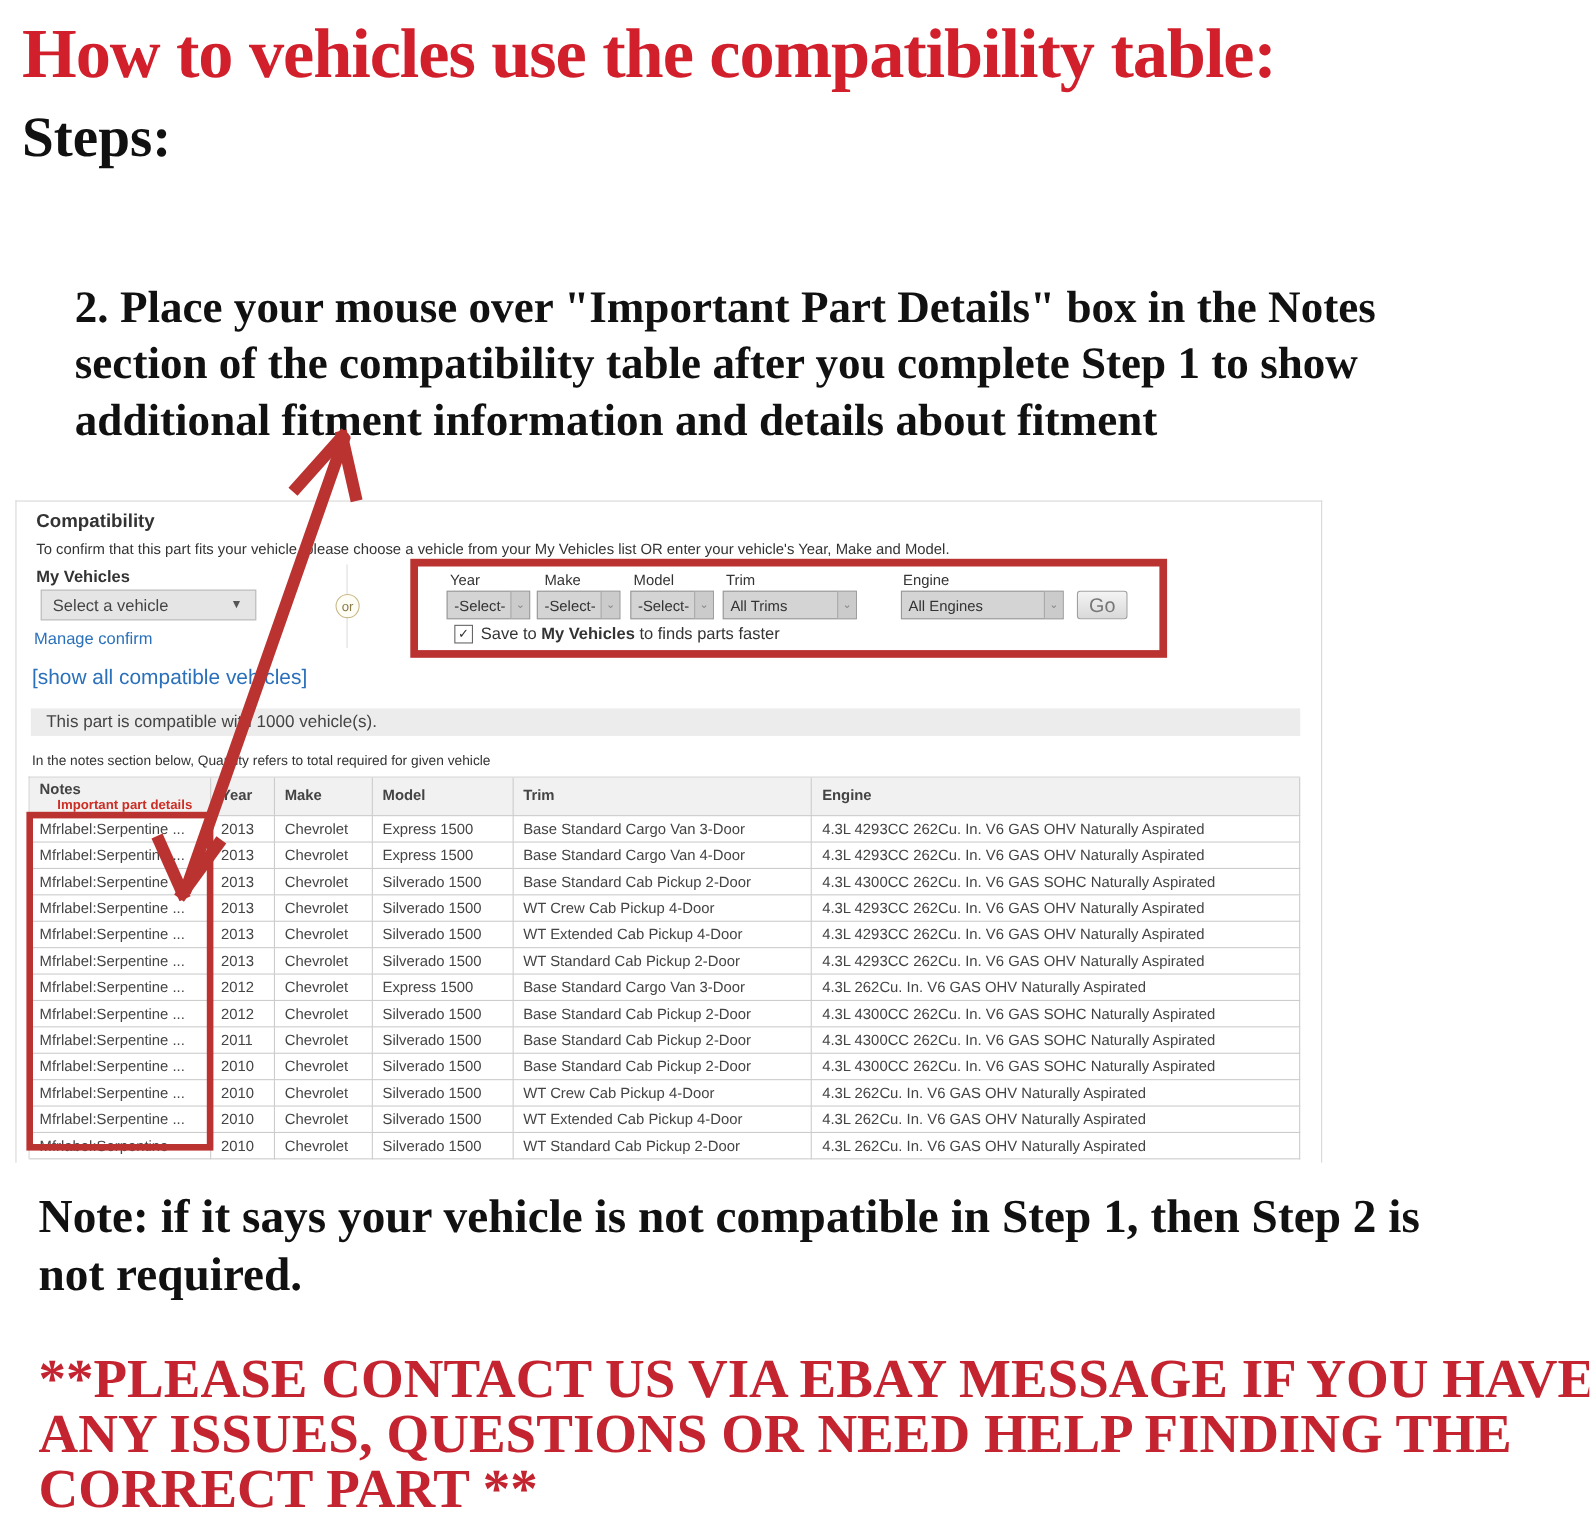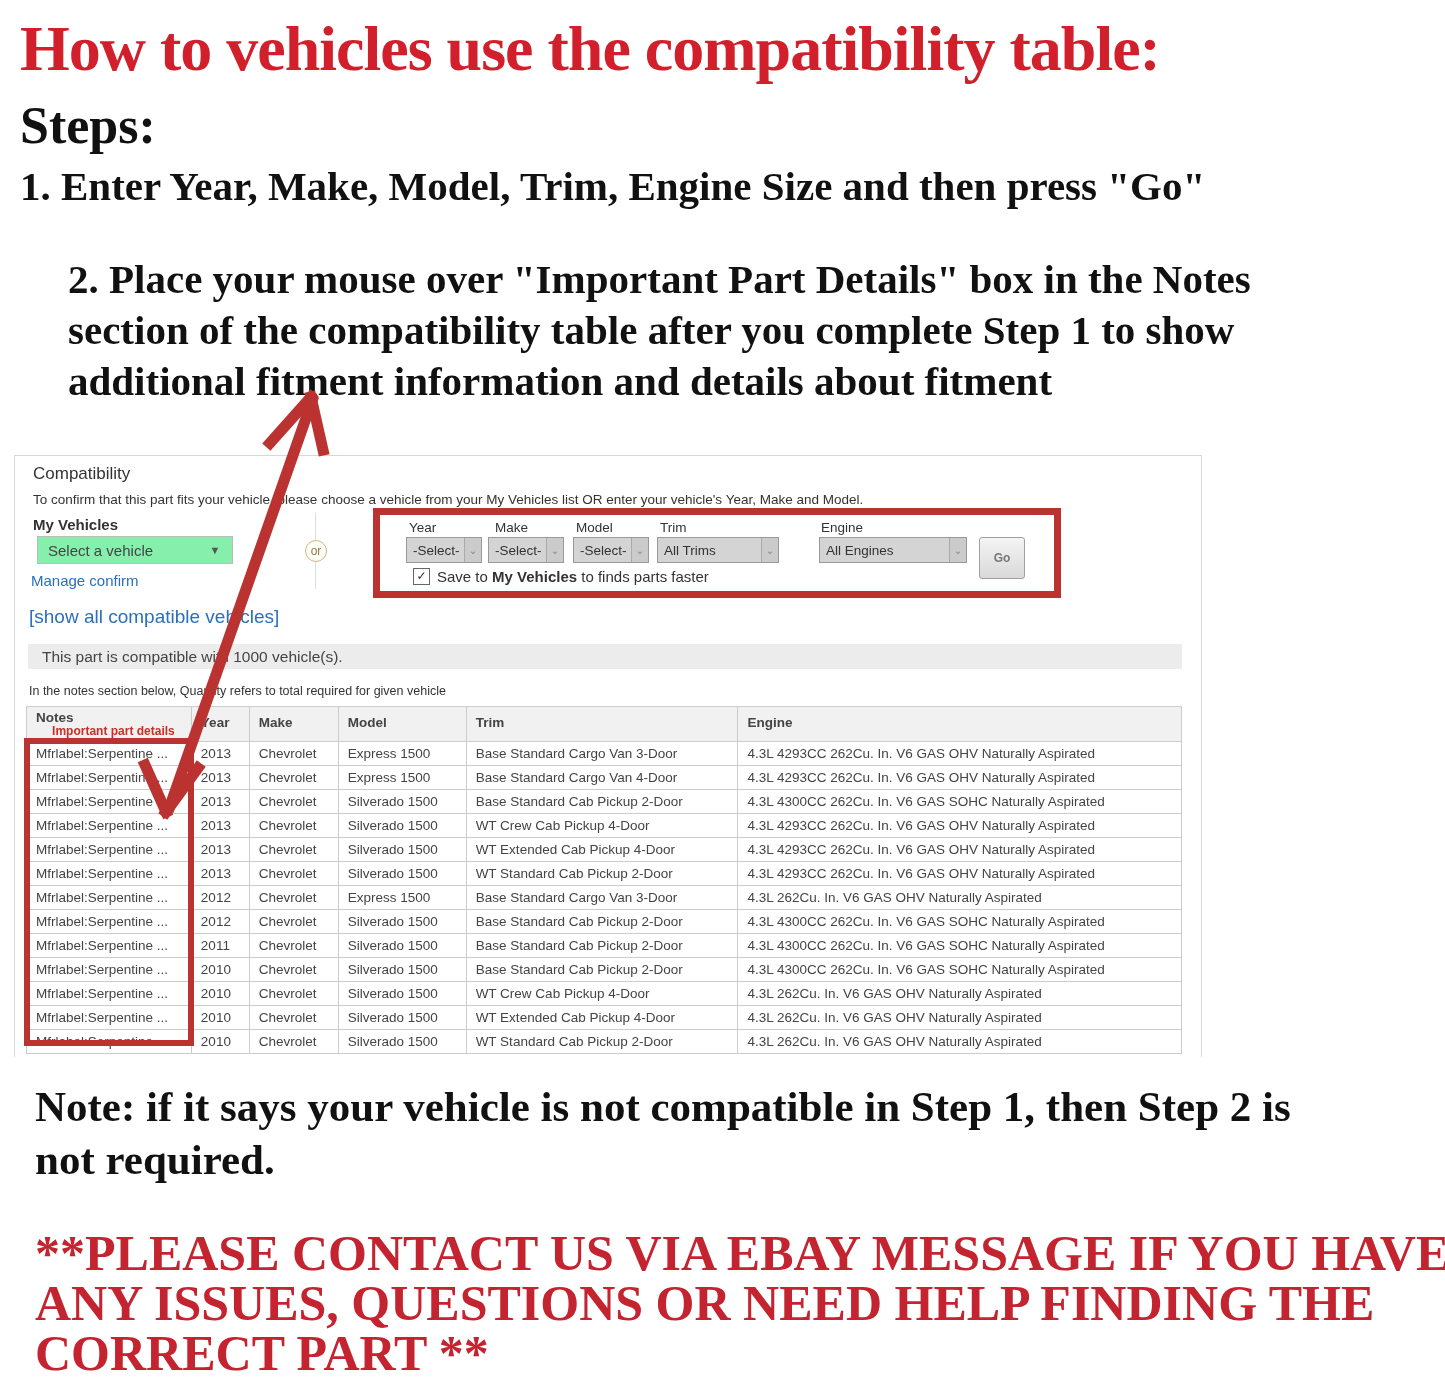--- a/index.html
+++ b/index.html
@@ -10,37 +10,37 @@
   .steps-heading{position:absolute;left:20px;top:96px;font-size:52px;font-weight:bold;color:#111;}
   .step1{position:absolute;left:20px;top:162px;font-size:41px;font-weight:bold;color:#111;white-space:nowrap;}
   .step2{position:absolute;left:20px;top:254px;font-size:41px;font-weight:bold;color:#111;line-height:51px;white-space:nowrap;margin-left:48px;}
   .note-block{position:absolute;left:35px;top:1080px;font-size:43px;font-weight:bold;color:#111;line-height:53px;white-space:nowrap;}
   .contact-block{position:absolute;left:35px;top:1228px;font-size:50px;font-weight:bold;color:#c42430;line-height:50px;white-space:nowrap;}
 
   
   .widget{position:absolute;left:14px;top:455px;width:1188px;height:602px;background:#fff;
           border:1px solid #d8d8d8;border-bottom:none;box-sizing:border-box;overflow:hidden;
           font-family:"Liberation Sans", sans-serif;color:#333;z-index:1;}
-  .w-title{position:absolute;left:18px;top:8px;font-size:17px;font-weight:normal;color:#333;}
+  .w-title{position:absolute;left:18px;top:8px;font-size:17px;font-weight:bold;color:#333;}
   .w-desc{position:absolute;left:18px;top:36px;font-size:13.5px;color:#333;white-space:nowrap;}
   .mv-label{position:absolute;left:18px;top:60px;font-size:15px;font-weight:bold;color:#333;}
-  .veh-select{position:absolute;left:22px;top:80px;width:196px;height:28px;border:1px solid #bbb;background:#86efac;box-sizing:border-box;display:flex;align-items:center;cursor:pointer;}
+  .veh-select{position:absolute;left:22px;top:80px;width:196px;height:28px;border:1px solid #bbb;background:#e5e5e5;box-sizing:border-box;display:flex;align-items:center;cursor:pointer;}
   .veh-select .val{flex:1;padding-left:10px;font-size:15px;color:#444;}
   .veh-select .caret{width:34px;text-align:center;font-size:11px;color:#555;}
   .link{position:absolute;font-size:15px;color:#2a70ba;cursor:pointer;}
   .link.manage{left:16px;top:116px;}
   .link.showall{left:14px;top:150px;font-size:19px;}
   .or-line{position:absolute;left:300px;top:57px;width:1px;height:76px;background:#ddd;}
   .or-circle{position:absolute;left:290px;top:84px;width:22px;height:22px;border-radius:50%;border:1px solid #c9b98a;background:#fffef6;color:#8a7b4a;font-size:12px;display:flex;align-items:center;justify-content:center;box-sizing:border-box;}
   .red-sel-box{position:absolute;left:358px;top:52px;width:688px;height:90px;border:7px solid #bb3330;box-sizing:border-box;z-index:5;pointer-events:none;}
   .sel-label{position:absolute;top:64px;font-size:13.5px;color:#333;}
   .gray-select{position:absolute;top:81px;height:26px;background:#d4d4d4;border:1px solid #999;box-sizing:border-box;display:flex;align-items:stretch;cursor:pointer;}
   .gray-select .val{flex:1;display:flex;align-items:center;padding-left:6px;font-size:13.5px;color:#333;white-space:nowrap;overflow:hidden;}
   .gray-select .chev{width:16px;background:#cbcbcb;border-left:1px solid #aaa;color:#888;font-size:10px;display:flex;align-items:center;justify-content:center;}
-  .go-btn{position:absolute;left:964px;top:81px;width:46px;height:42px;border:1px solid #a0a0a0;border-radius:3px;background:linear-gradient(#f4f4f4,#d9d9d9);color:#777;font-size:12px;display:flex;align-items:center;justify-content:center;cursor:pointer;box-sizing:border-box;font-weight:bold;}
+  .go-btn{position:absolute;left:964px;top:81px;width:46px;height:26px;border:1px solid #a0a0a0;border-radius:3px;background:linear-gradient(#f4f4f4,#d9d9d9);color:#777;font-size:18px;display:flex;align-items:center;justify-content:center;cursor:pointer;box-sizing:border-box;}
   .save-row{position:absolute;left:398px;top:112px;display:flex;align-items:center;font-size:15px;color:#333;}
   .checkbox{width:15px;height:15px;border:1px solid #666;background:#fff;margin-right:7px;font-size:12px;line-height:14px;text-align:center;color:#333;cursor:pointer;}
   .banner{position:absolute;left:13px;top:188px;width:1154px;height:25px;background:#ececec;font-size:15.5px;color:#444;line-height:25px;padding-left:14px;box-sizing:border-box;}
   .notes-hint{position:absolute;left:14px;top:228px;font-size:12.5px;color:#333;}
 
   
   .ctable{position:absolute;left:11px;top:250px;width:1156px;border-top:1px solid #ccc;border-left:1px solid #ccc;box-sizing:border-box;}
   .thead{display:flex;height:35px;background:#f1f1f1;}
   .thead .tcell{padding-top:4px;font-weight:bold;font-size:13.5px;color:#444;}
   .trow{display:flex;height:24px;background:#fff;}
@@ -53,21 +53,20 @@
   .red-notes-box{position:absolute;left:24px;top:738px;width:170px;height:308px;border:6px solid #bb3330;box-sizing:border-box;z-index:6;pointer-events:none;}
   #arrow-svg{position:absolute;left:0;top:0;z-index:10;pointer-events:none;}
 </style>
 </head>
 <body>
 
 <div id="canvas">
 
   <div class="big-title">How to vehicles use the compatibility table:</div>
   <div class="steps-heading">Steps:</div>
-  <div class="step1">1. Enter Year, Make, Model, Trim, Engine Size and then press "Go"</div>
   <div class="step2">
     <div>2. Place your mouse over "Important Part Details" box in the Notes</div>
     <div>section of the compatibility table after you complete Step 1 to show</div>
     <div>additional fitment information and details about fitment</div>
   </div>
 
   <div class="widget">
     <div class="w-title">Compatibility</div>
     <div class="w-desc">To confirm that this part fits your vehicle, please choose a vehicle from your My Vehicles list OR enter your vehicle's Year, Make and Model.</div>
 

